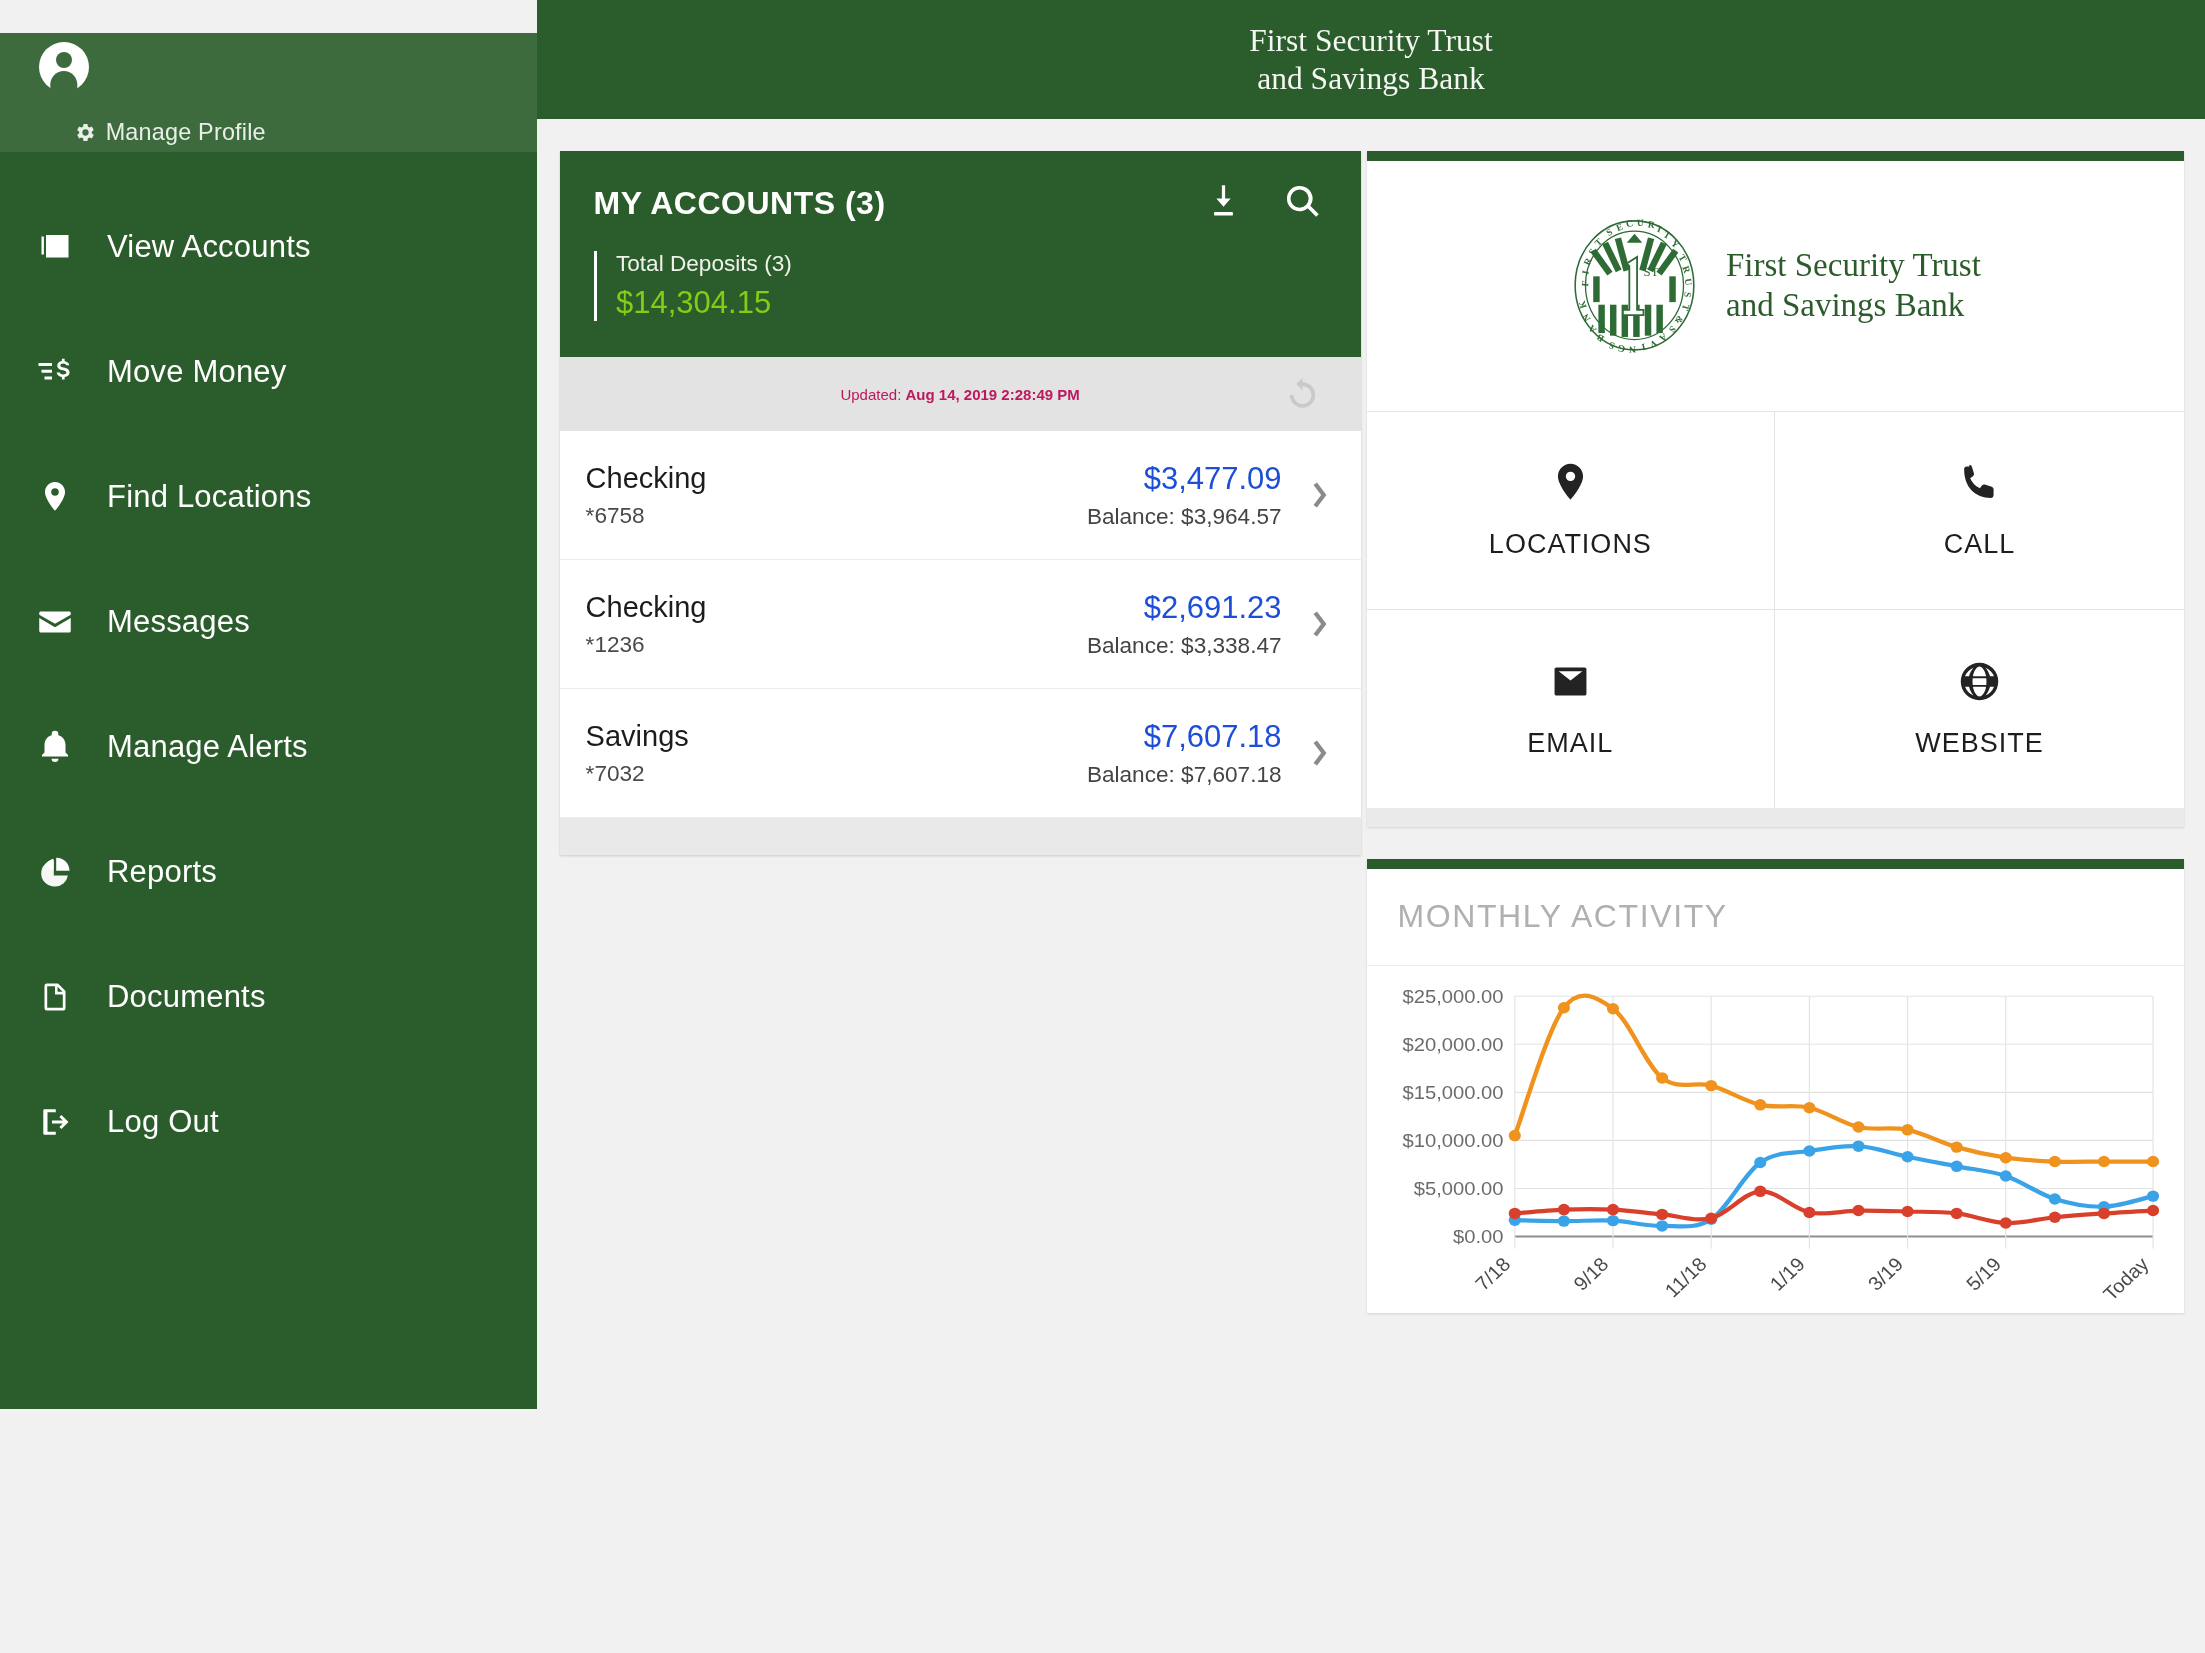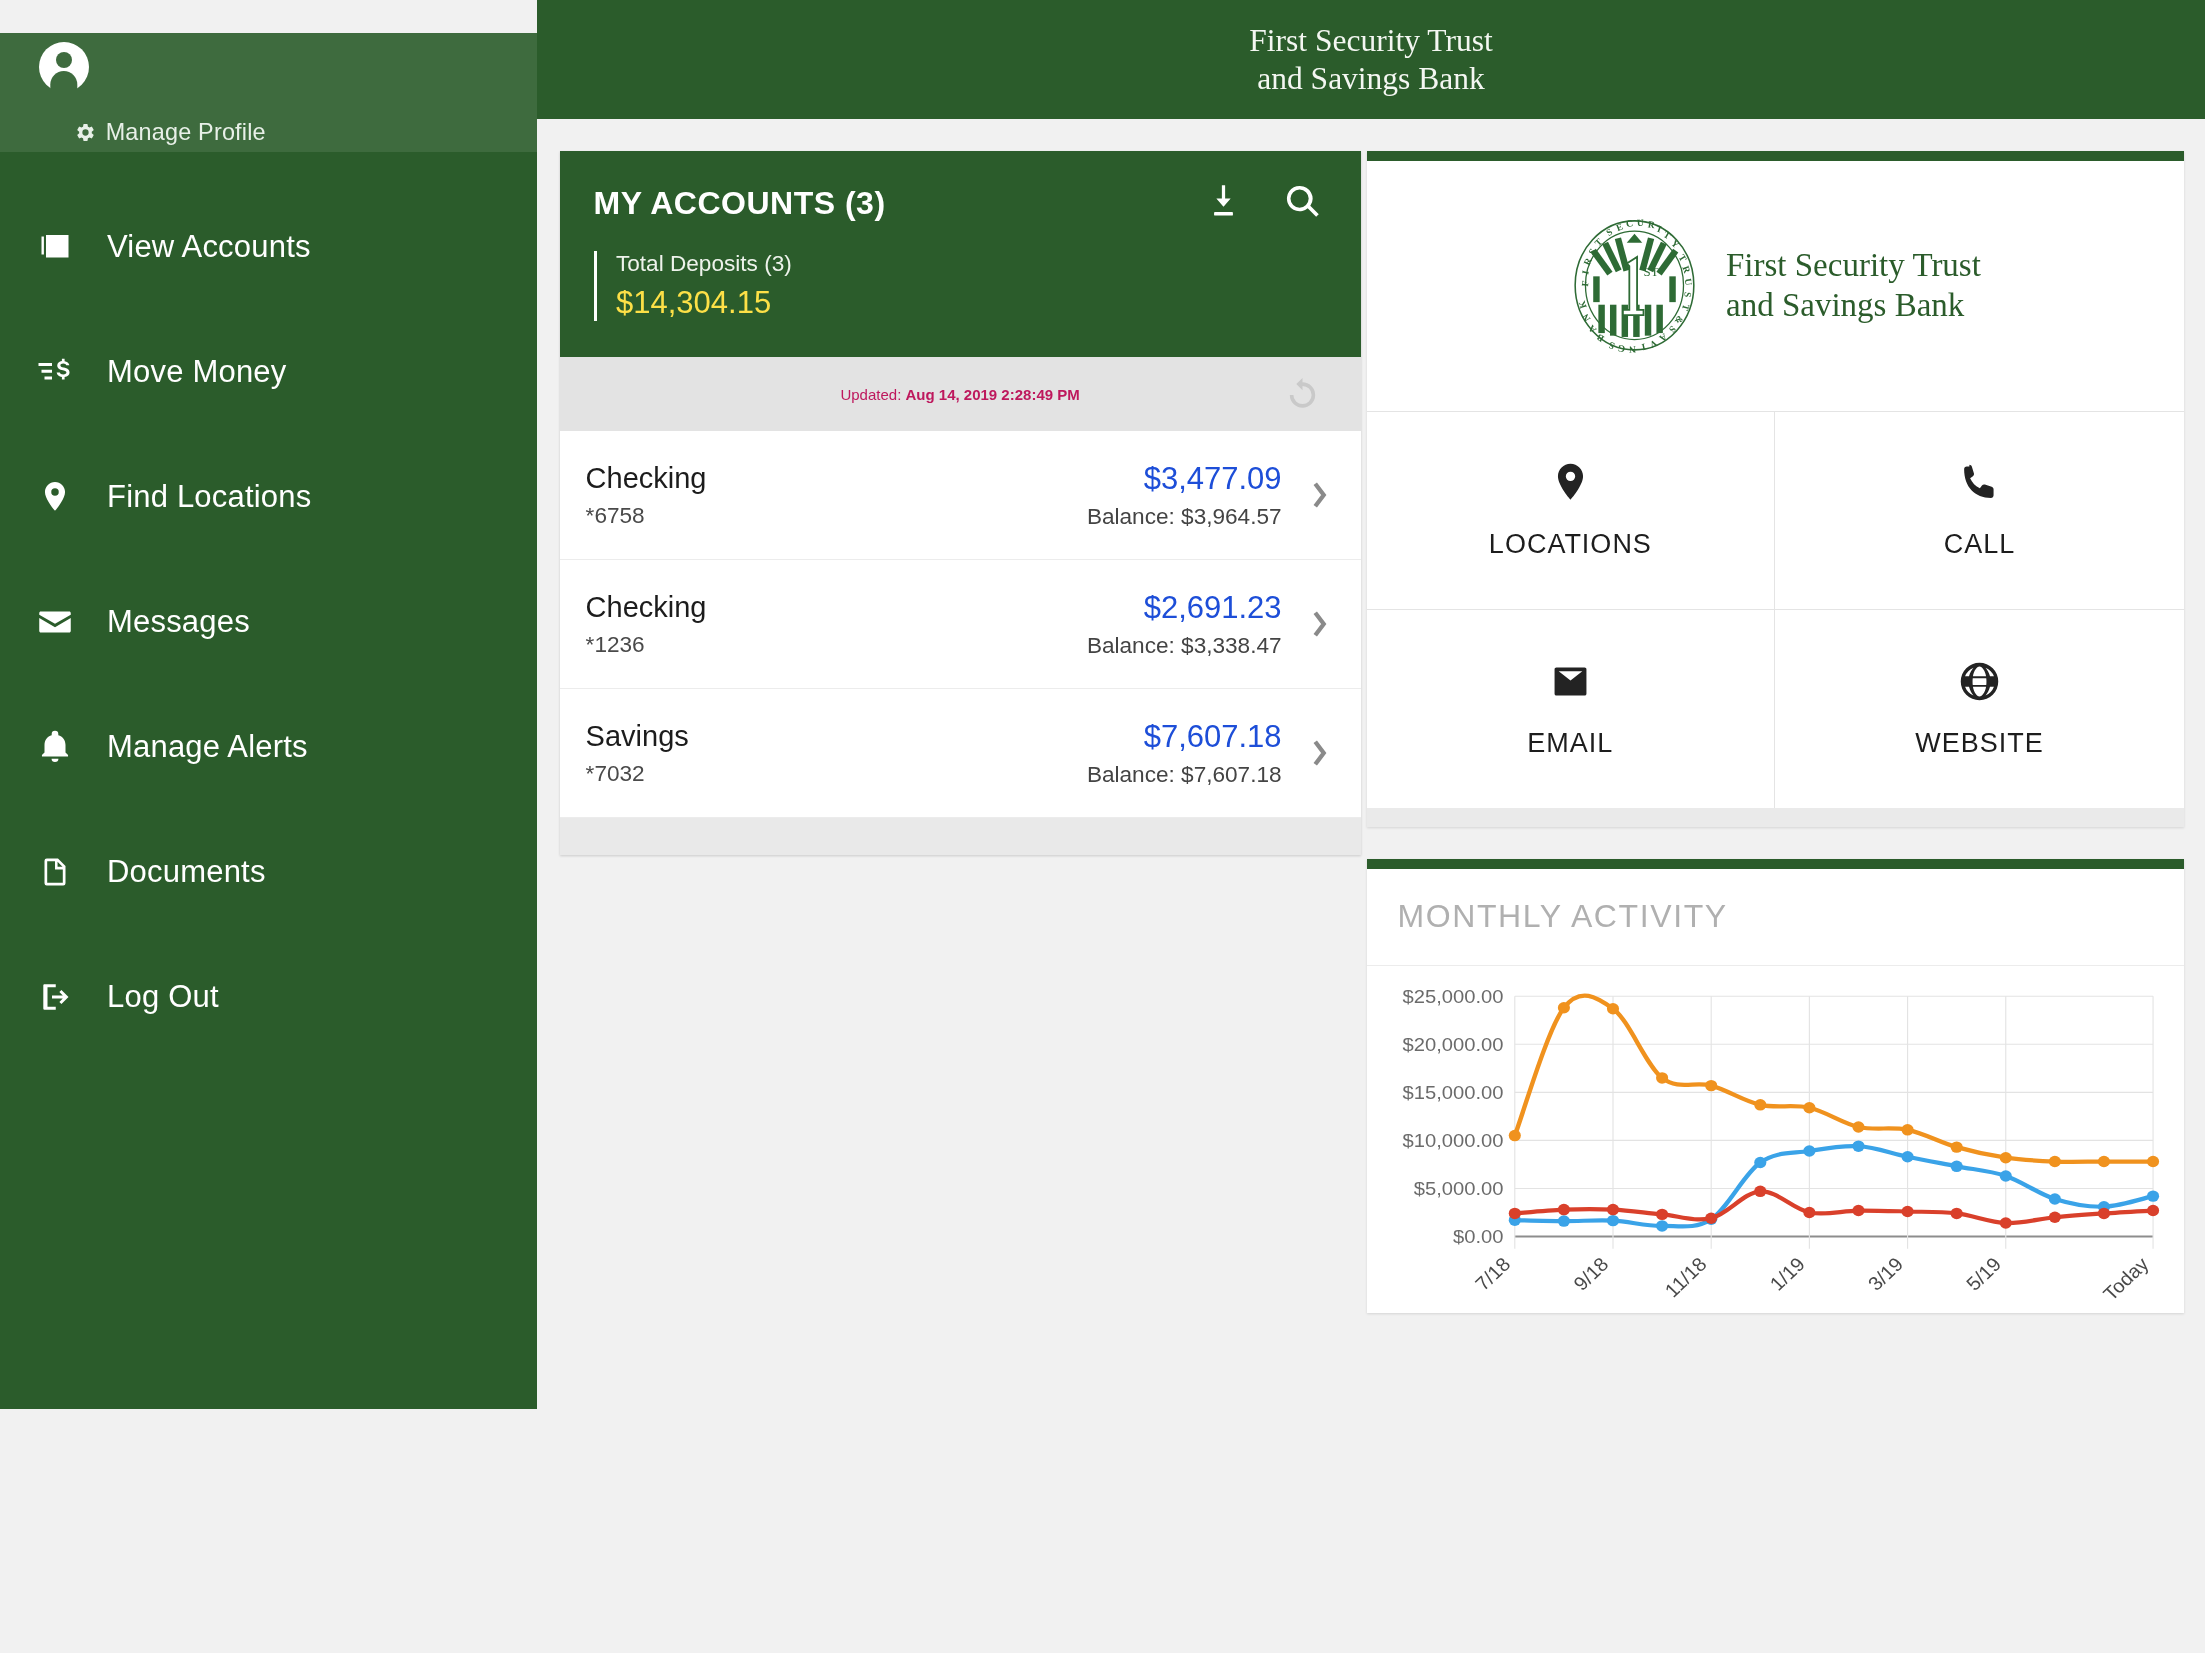--- a/index.html
+++ b/index.html
@@ -105,21 +105,21 @@
   #accounts-title {
     color:#fff; font-size:32px; font-weight:700; letter-spacing:0.5px;
   }
   #accounts-actions { display:flex; align-items:center; gap:40px; padding-right:4.8px; }
   #accounts-actions svg { width:39px; height:39px; fill:#fff; }
   #totals-block {
     margin-top:27.4px; padding-left:19.4px;
     border-left:3.2px solid #ffffff;
   }
   #totals-label { color:#eef3ec; font-size:22.6px; margin-bottom:8px; }
-  #totals-amount { color:#fde047; font-size:31px; font-weight:400; }
+  #totals-amount { color:#84cc16; font-size:31px; font-weight:400; }
 
   #updated-bar {
     background:#e3e3e3; height:74px;
     display:flex; align-items:center; justify-content:center;
     position:relative;
   }
   #updated-text { font-size:15px; color:#be185d; }
   #updated-text b { font-weight:700; }
   #refresh-btn {
     position:absolute; right:37px; top:50%; transform:translateY(-50%);
@@ -260,20 +260,30 @@
 
       <div class="nav-item">
         <span class="nav-icon">
           <svg viewBox="0 0 24 24">
               <path d="M12 22a2.3 2.3 0 002.3-2.2H9.7A2.3 2.3 0 0012 22zm7-6.4v-5c0-3.2-1.9-5.8-4.8-6.5v-.7A2.2 2.2 0 0012 1.2a2.2 2.2 0 00-2.2 2.2v.7C6.9 4.8 5 7.4 5 10.6v5l-1.7 1.8v.9h17.4v-.9L19 15.6z"></path>
             </svg>
         </span>
         <span class="nav-label">Manage Alerts</span>
       </div>
 
+      <div class="nav-item">
+        <span class="nav-icon">
+          <svg viewBox="0 0 24 24">
+              <path d="M12.8 2.3v8.9h8.9c0-4.8-3.9-8.7-8.7-8.7h-.2z"></path>
+              <path d="M11.2 12.8V4.1A8.7 8.7 0 0012 21.7a8.7 8.7 0 008.6-7.3h-9.4z" opacity=".95"></path>
+              <path d="M11 3.2a9 9 0 00-5.3 3.5l5.3 4.1V3.2z"></path>
+            </svg>
+        </span>
+        <span class="nav-label">Reports</span>
+      </div>
 
       <div class="nav-item">
         <span class="nav-icon">
           <svg viewBox="0 0 24 24">
               <path d="M14 3H6.5A1.5 1.5 0 005 4.5v15A1.5 1.5 0 006.5 21h11a1.5 1.5 0 001.5-1.5V8l-5-5zm-.3 2.2L17 8.5h-3.3V5.2zM6.8 19.2V4.8h5.2v5.5h5.2v8.9H6.8z"></path>
             </svg>
         </span>
         <span class="nav-label">Documents</span>
       </div>
 

